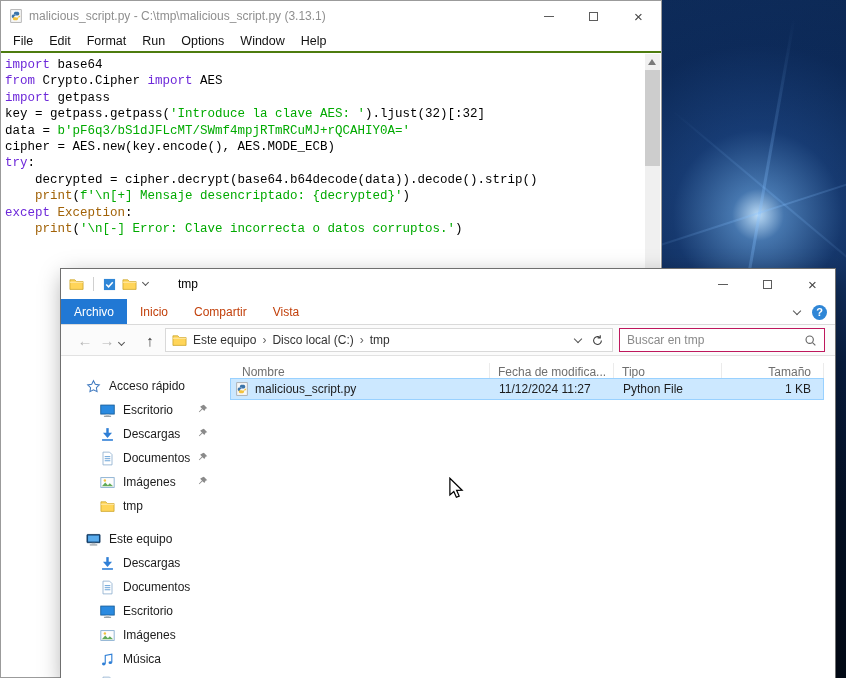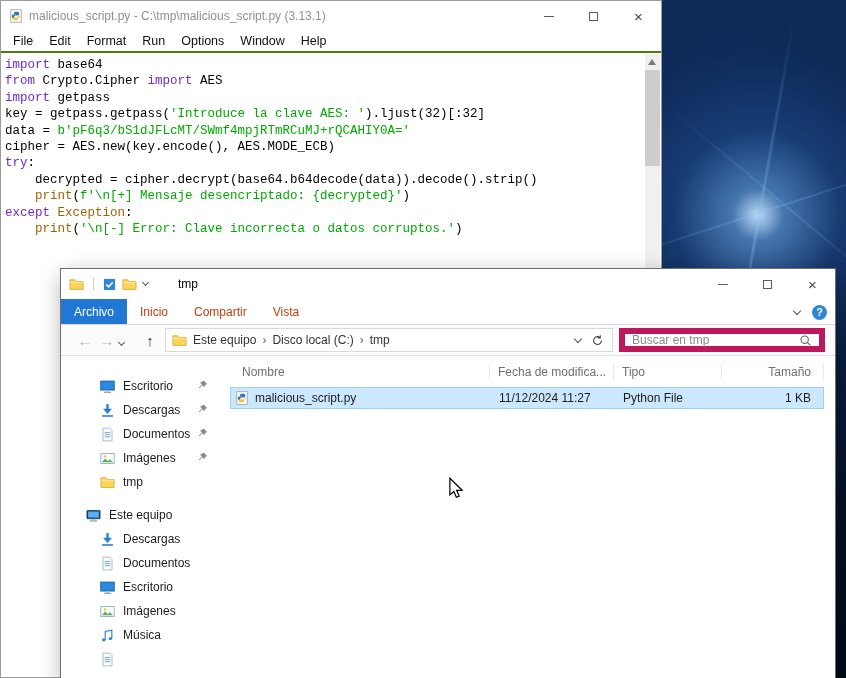--- a/index.html
+++ b/index.html
@@ -54,40 +54,40 @@
 
   .exp-addressrow{height:31px;display:flex;align-items:center;background:#fbfbfb;border-bottom:1px solid #e2e2e2;padding-left:14px}
   .nav-glyph{font-size:15px;line-height:1;text-align:center}
   .nav-disabled{color:#b5b5b5}
   .nav-up{color:#3b3b3b}
   .w20{width:20px;margin-right:2px}.w12{width:12px;margin-right:8px}.w22{width:22px;margin-right:4px}
   .address-box{display:flex;align-items:center;border:1px solid #d9d9d9;background:#fff;height:24px;padding:0 6px;width:448px;margin-right:6px}
   .crumb{font-size:12px;color:#333;padding:0 6px;cursor:default;white-space:nowrap}
   .crumb-sep{font-size:12px;color:#666}
   .address-right{margin-left:auto;display:flex;align-items:center;gap:10px;padding-right:2px}
-  .search-box{display:flex;align-items:center;border:6px solid #be185d;background:#fff;height:24px;width:206px;padding:0 7px}
+  .search-box{display:flex;align-items:center;border:1px solid #be185d;background:#fff;height:24px;width:206px;padding:0 7px}
   .search-box input{border:none;outline:none;flex:1;font-size:12px;color:#333;font-family:"Liberation Sans",sans-serif;background:transparent}
   .search-box input::placeholder{color:#8a8a8a}
 
   .exp-body{position:absolute;top:87px;left:1px;right:1px;bottom:1px;display:flex;background:#fff;overflow:hidden}
   .exp-sidebar{width:158px;flex:none;padding-top:18px;overflow:hidden}
   .side-item{height:24px;display:flex;align-items:center;font-size:12px;color:#1c1c1c;position:relative;cursor:default;white-space:nowrap}
   .side-item .icon{margin-right:8px}
   .side-item.lvl0{padding-left:24px}
   .side-item.lvl1{padding-left:38px}
   .side-item.gap{margin-top:9px}
   .side-item .pin{position:absolute;right:12px;top:6px}
   .exp-main{flex:1;position:relative}
   .list-header{position:absolute;left:0;top:4px;height:24px;display:flex;align-items:center;font-size:12px;color:#6f6f6f}
   .hdr-cell{height:18px;display:flex;align-items:center;border-right:1px solid #ebebeb;padding-left:8px;cursor:default}
   .hdr-cell.c0{width:270px;padding-left:22px}
   .hdr-cell.c1{width:124px}
   .hdr-cell.c2{width:108px}
   .hdr-cell.c3{width:102px;justify-content:flex-end;padding-right:12px}
-  .file-list{position:absolute;left:10px;top:31px;right:0}
+  .file-list{position:absolute;left:10px;top:22px;right:0}
   .file-row{display:flex;align-items:center;height:22px;font-size:12px;color:#1c1c1c;width:594px;cursor:default}
   .file-row.selected{background:#cce8ff;border:1px solid #99d1ff}
   .cell{display:flex;align-items:center;overflow:hidden;white-space:nowrap}
   .cell.name{width:260px;padding-left:4px}
   .cell.name .icon{margin-right:6px}
   .cell.date{width:124px;padding-left:8px}
   .cell.type{width:108px;padding-left:8px}
   .cell.size{width:100px;justify-content:flex-end;padding-right:12px}
 
   #cursor{position:absolute;left:448px;top:477px;pointer-events:none}
@@ -226,20 +226,28 @@
             <svg viewBox="0 0 16 16" width="13" height="13">
               <circle cx="7" cy="7" r="4.5" fill="none" stroke="#666" stroke-width="1.4"></circle>
               <path d="M10.5 10.5L14 14" stroke="#666" stroke-width="1.4"></path>
             </svg>
           </span>
       </div>
     </div>
 
     <div class="exp-body">
       <div class="exp-sidebar">
+          <div class="side-item lvl0">
+            <span class="icon">
+              <svg viewBox="0 0 16 16" width="15" height="15">
+                <path d="M8 1.8l1.9 3.9 4.3.6-3.1 3 .7 4.2L8 11.5l-3.8 2 .7-4.2-3.1-3 4.3-.6z" fill="#fff" stroke="#3f79bf" stroke-width="1.1"></path>
+              </svg>
+            </span>
+            <span class="side-label">Acceso rápido</span>
+          </div>
           <div class="side-item lvl1">
             <span class="icon">
               <svg viewBox="0 0 16 16" width="15" height="15">
                 <rect x="0.8" y="2.2" width="14.4" height="9.6" fill="#2a8ae0" stroke="#135a96" stroke-width="0.9"></rect>
                 <rect x="6" y="12" width="4" height="1.6" fill="#b9c2c9"></rect>
                 <rect x="4.2" y="13.6" width="7.6" height="1.2" fill="#8d979e"></rect>
               </svg>
             </span>
             <span class="side-label">Escritorio</span>
             <span class="pin"><svg viewBox="0 0 12 12" width="11" height="11">

